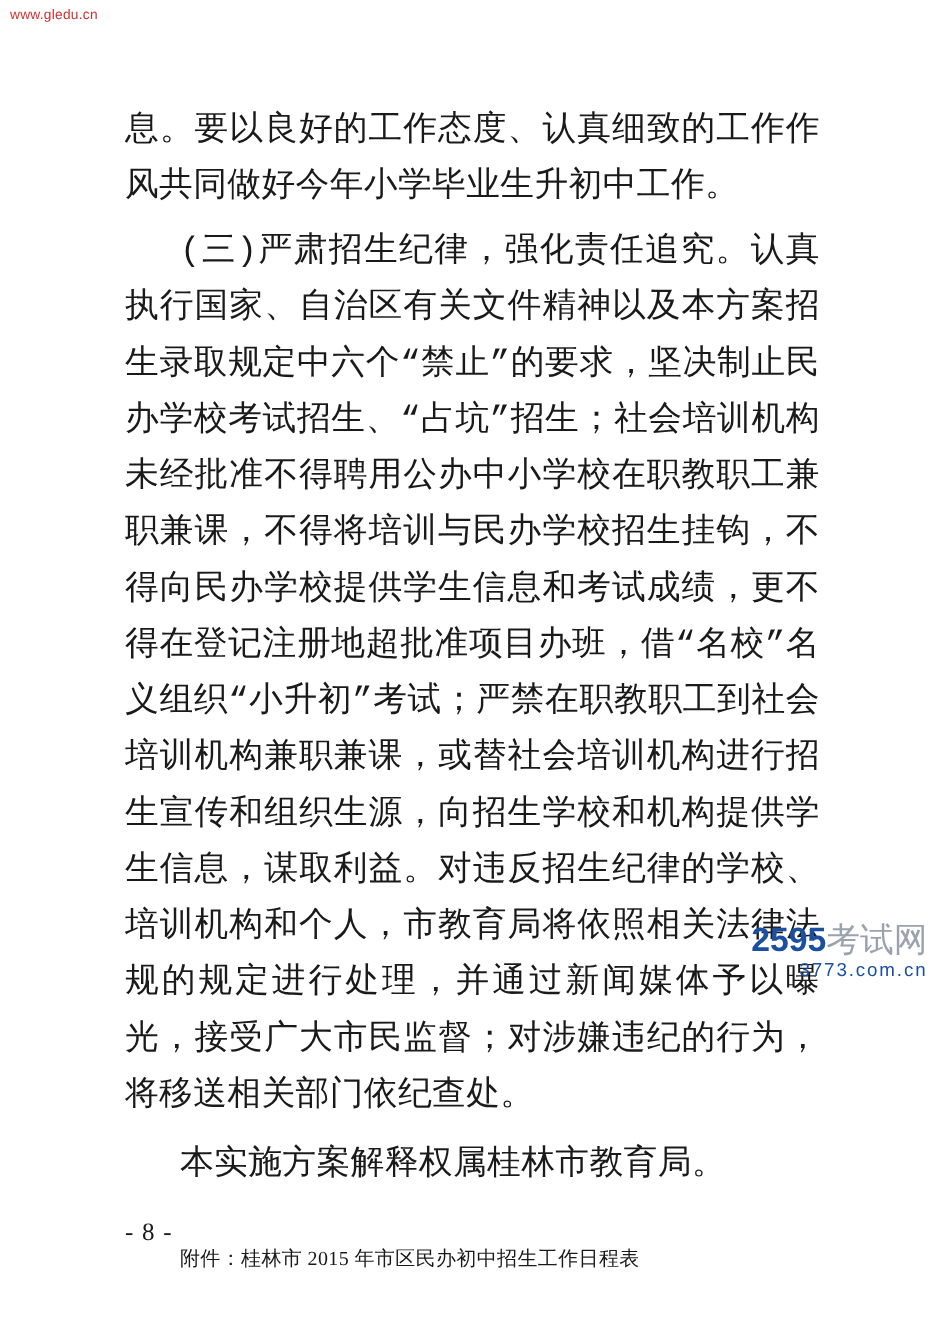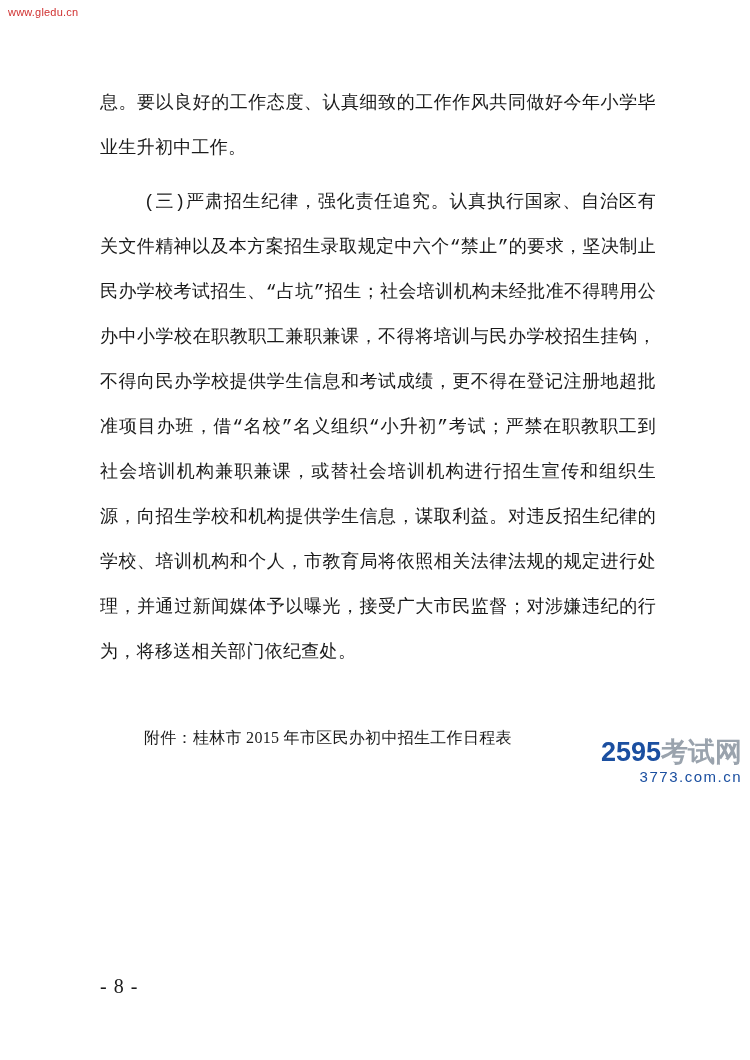--- a/index.html
+++ b/index.html
@@ -31,21 +31,21 @@
     letter-spacing: 0.2px;
     white-space: nowrap;
   }
   .doc-body {
     position: absolute;
     top: 80px;
     left: 100px;
     width: 556px;
   }
   .para {
-    font-size: 18px;
+    font-size: 27px;
     line-height: 45px;
     text-align: justify;
     text-justify: inter-ideograph;
     letter-spacing: 0.3px;
     margin: 0;
   }
   .indent {
     text-indent: 44px;
     font-family: Liberation Mono, monospace;
   }
@@ -82,21 +82,21 @@
   .wm-main {
     font-family: "Liberation Sans", sans-serif;
     font-size: 27px;
     font-weight: bold;
     color: #1b4fa0;
     letter-spacing: 0px;
     display: block;
   }
   .wm-main .grey {
     color: #9aa3ad;
-    font-weight: bold;
+    font-weight: normal;
   }
   .wm-sub {
     font-family: "Liberation Sans", sans-serif;
     font-size: 15px;
     color: #1b4fa0;
     letter-spacing: 1.5px;
     display: block;
     margin-top: 3px;
   }
 </style>
@@ -112,20 +112,21 @@
   <div class="doc-body">
 
     <p class="para">息。要以良好的工作态度、认真细致的工作作风共同做好今年小学毕业生升初中工作。</p>
 
     <div class="spacer-sm"></div>
 
     <p class="para indent">(三)严肃招生纪律，强化责任追究。认真执行国家、自治区有关文件精神以及本方案招生录取规定中六个“禁止”的要求，坚决制止民办学校考试招生、“占坑”招生；社会培训机构未经批准不得聘用公办中小学校在职教职工兼职兼课，不得将培训与民办学校招生挂钩，不得向民办学校提供学生信息和考试成绩，更不得在登记注册地超批准项目办班，借“名校”名义组织“小升初”考试；严禁在职教职工到社会培训机构兼职兼课，或替社会培训机构进行招生宣传和组织生源，向招生学校和机构提供学生信息，谋取利益。对违反招生纪律的学校、培训机构和个人，市教育局将依照相关法律法规的规定进行处理，并通过新闻媒体予以曝光，接受广大市民监督；对涉嫌违纪的行为，将移送相关部门依纪查处。</p>
 
     <div class="spacer-sm"></div>
 
+    <p class="para indent">本实施方案解释权属桂林市教育局。</p>
 
     <div class="spacer-md"></div>
 
     <p class="attachment">附件：桂林市 2015 年市区民办初中招生工作日程表</p>
 
   </div>
 
   <div class="page-number">- 8 -</div>
 
   <div class="watermark-bottomright">

